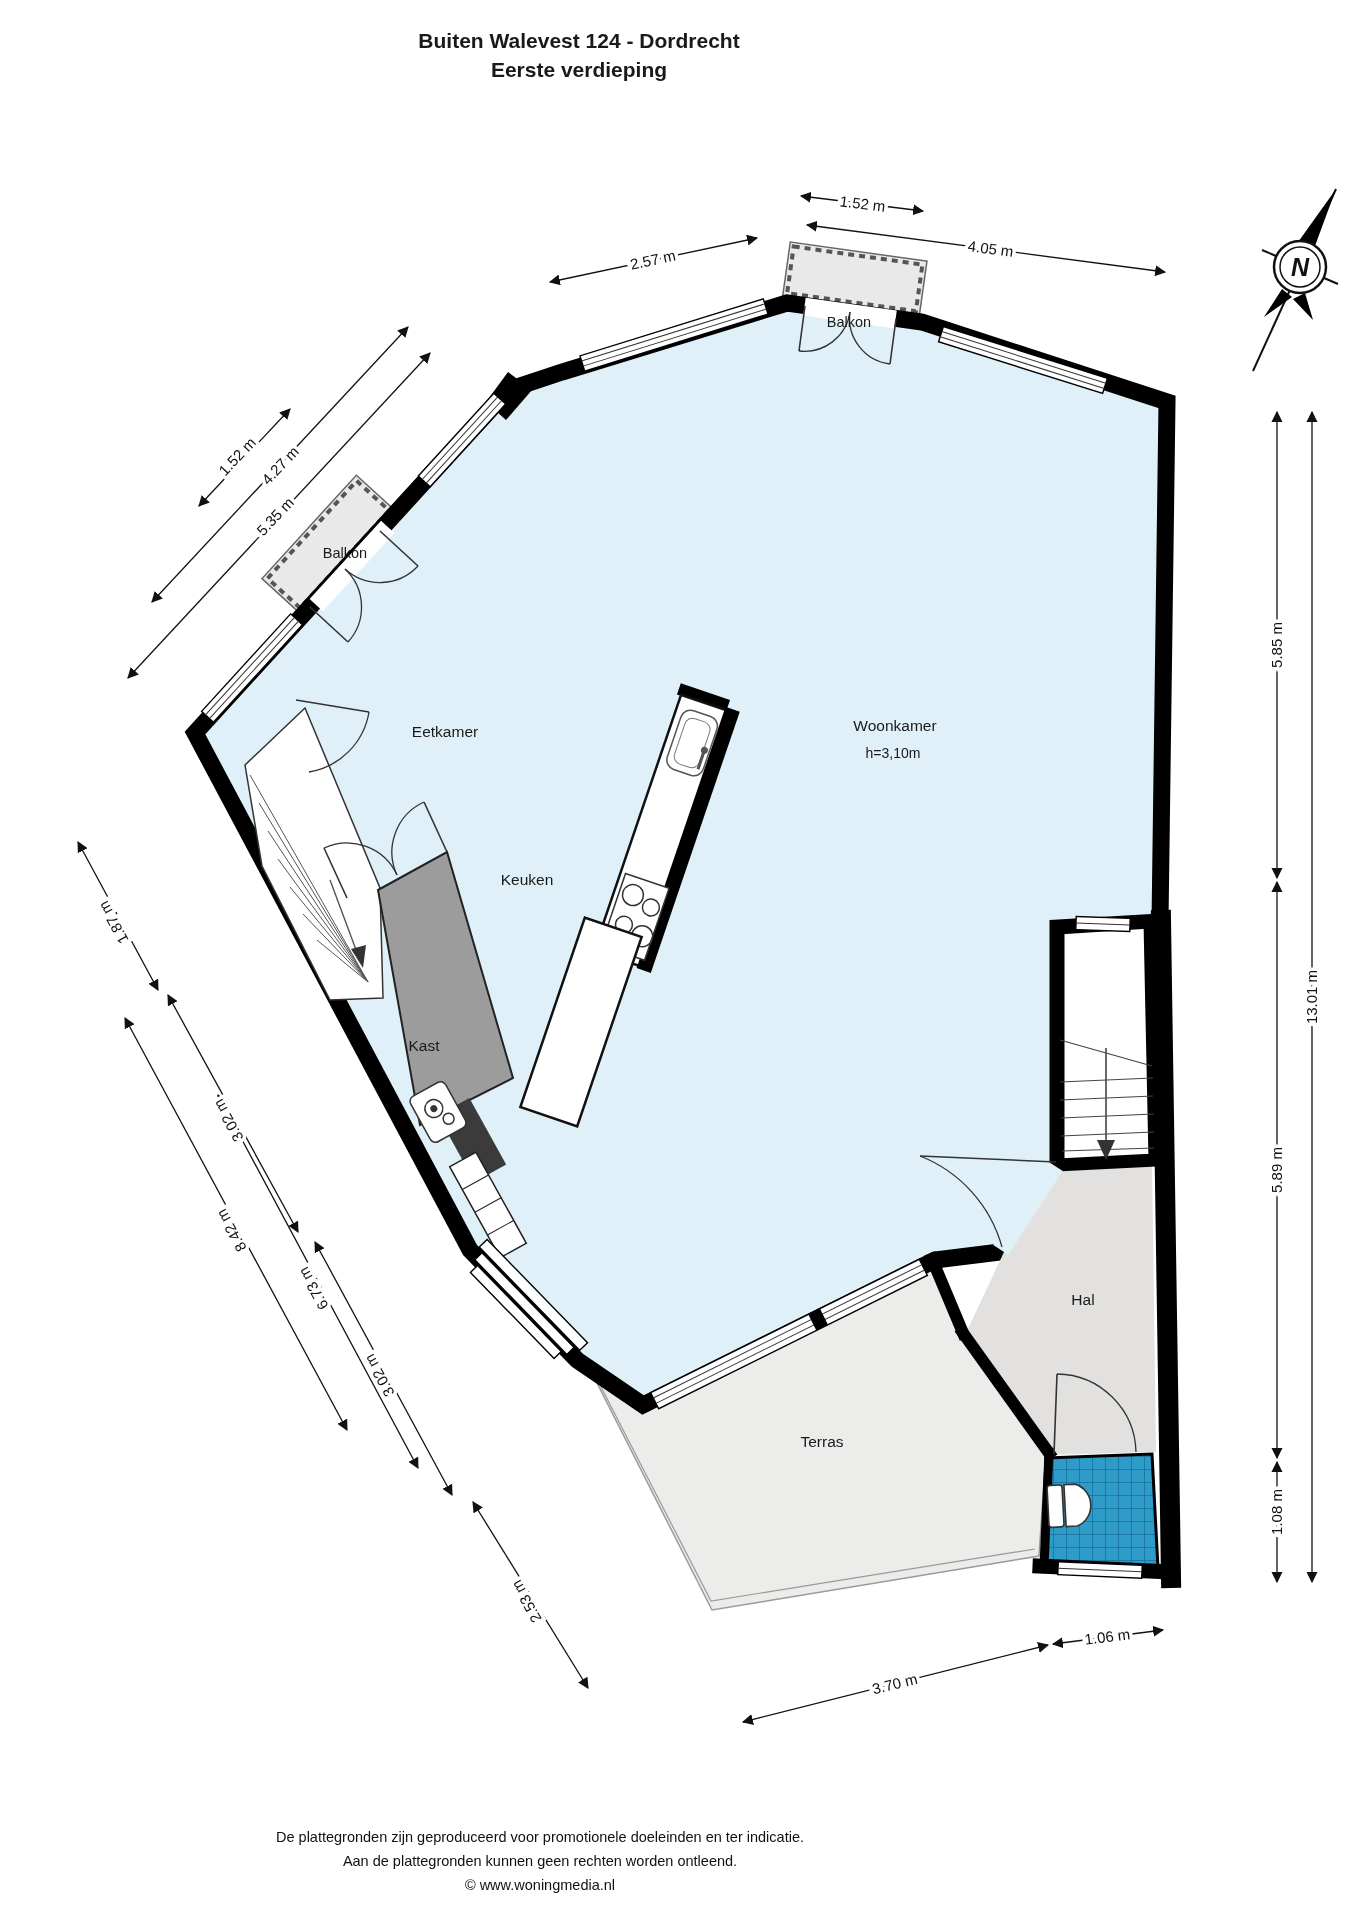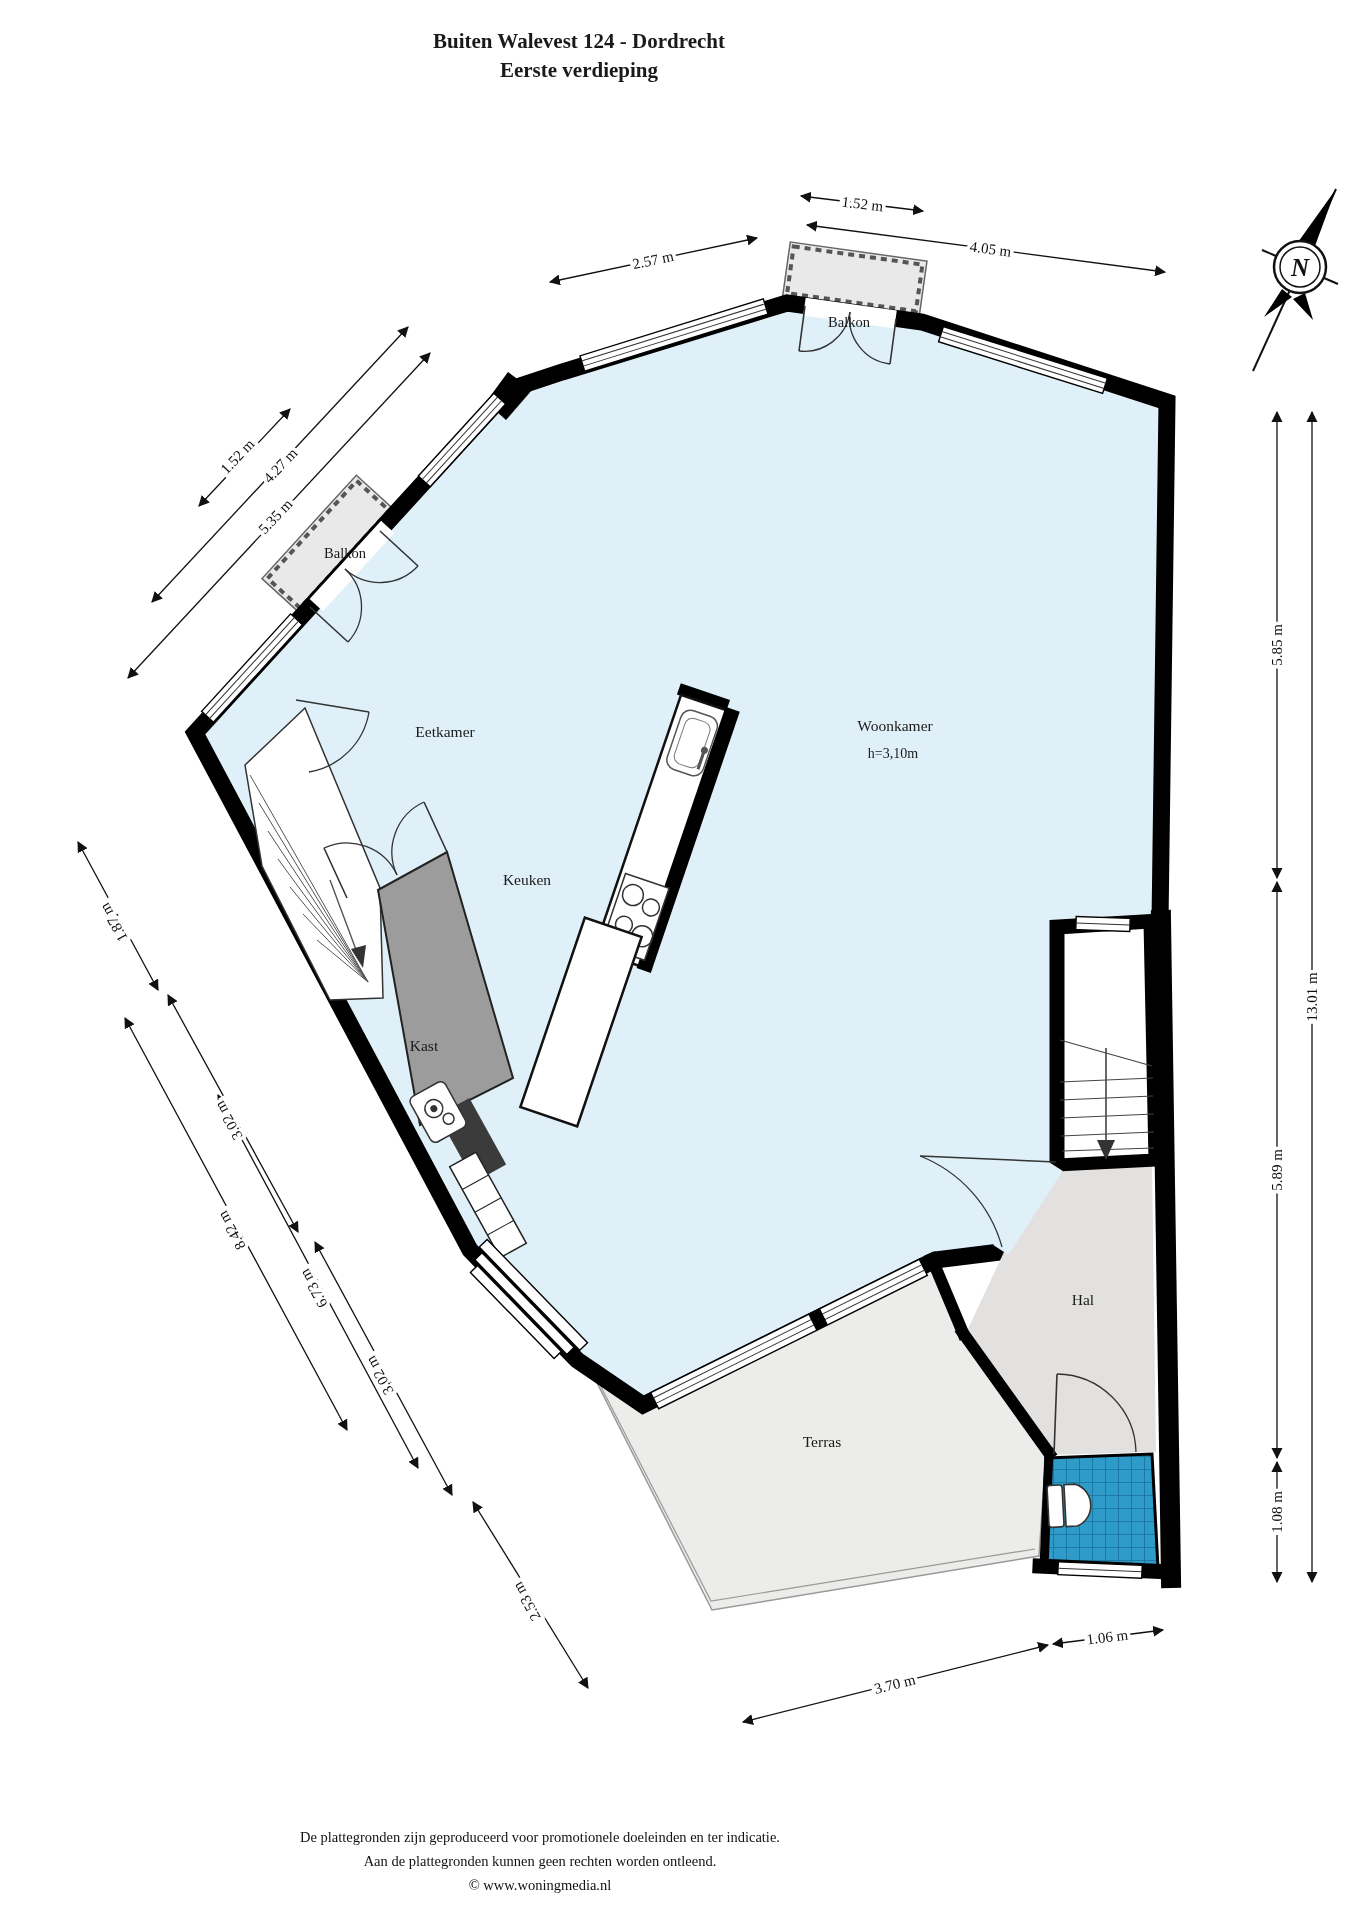--- a/index.html
+++ b/index.html
@@ -1,17 +1,17 @@
 <!DOCTYPE html>
 <html><head>
 <meta charset="utf-8">
 <style>
   html,body{margin:0;padding:0;background:#fff;}
   .page{position:relative;width:1358px;height:1920px;background:#ffffff;overflow:hidden;
-        font-family:Liberation Serif, serif;text-align:center;}
+        font-family:Liberation Sans, sans-serif;text-align:center;}
   svg{position:absolute;left:0;top:0;}
   .title-line{font-size:21px;font-weight:bold;fill:#1a1a1a;text-anchor:middle;}
   .room-label{font-size:15.5px;fill:#1a1a1a;text-anchor:middle;}
   .room-sub{font-size:14px;fill:#1a1a1a;text-anchor:middle;}
   .balkon-label{font-size:14.5px;fill:#1a1a1a;text-anchor:middle;}
   .dim-label{font-size:15px;fill:#111;text-anchor:middle;stroke:#ffffff;stroke-width:7px;paint-order:stroke;}
   .foot-line{font-size:14.5px;fill:#111;text-anchor:middle;}
   .dimline{stroke:#111;stroke-width:1.3px;}
   .wallseg{stroke:#000;stroke-linecap:square;}
   .winrect{fill:#ffffff;stroke:#000;stroke-width:1.4px;}

